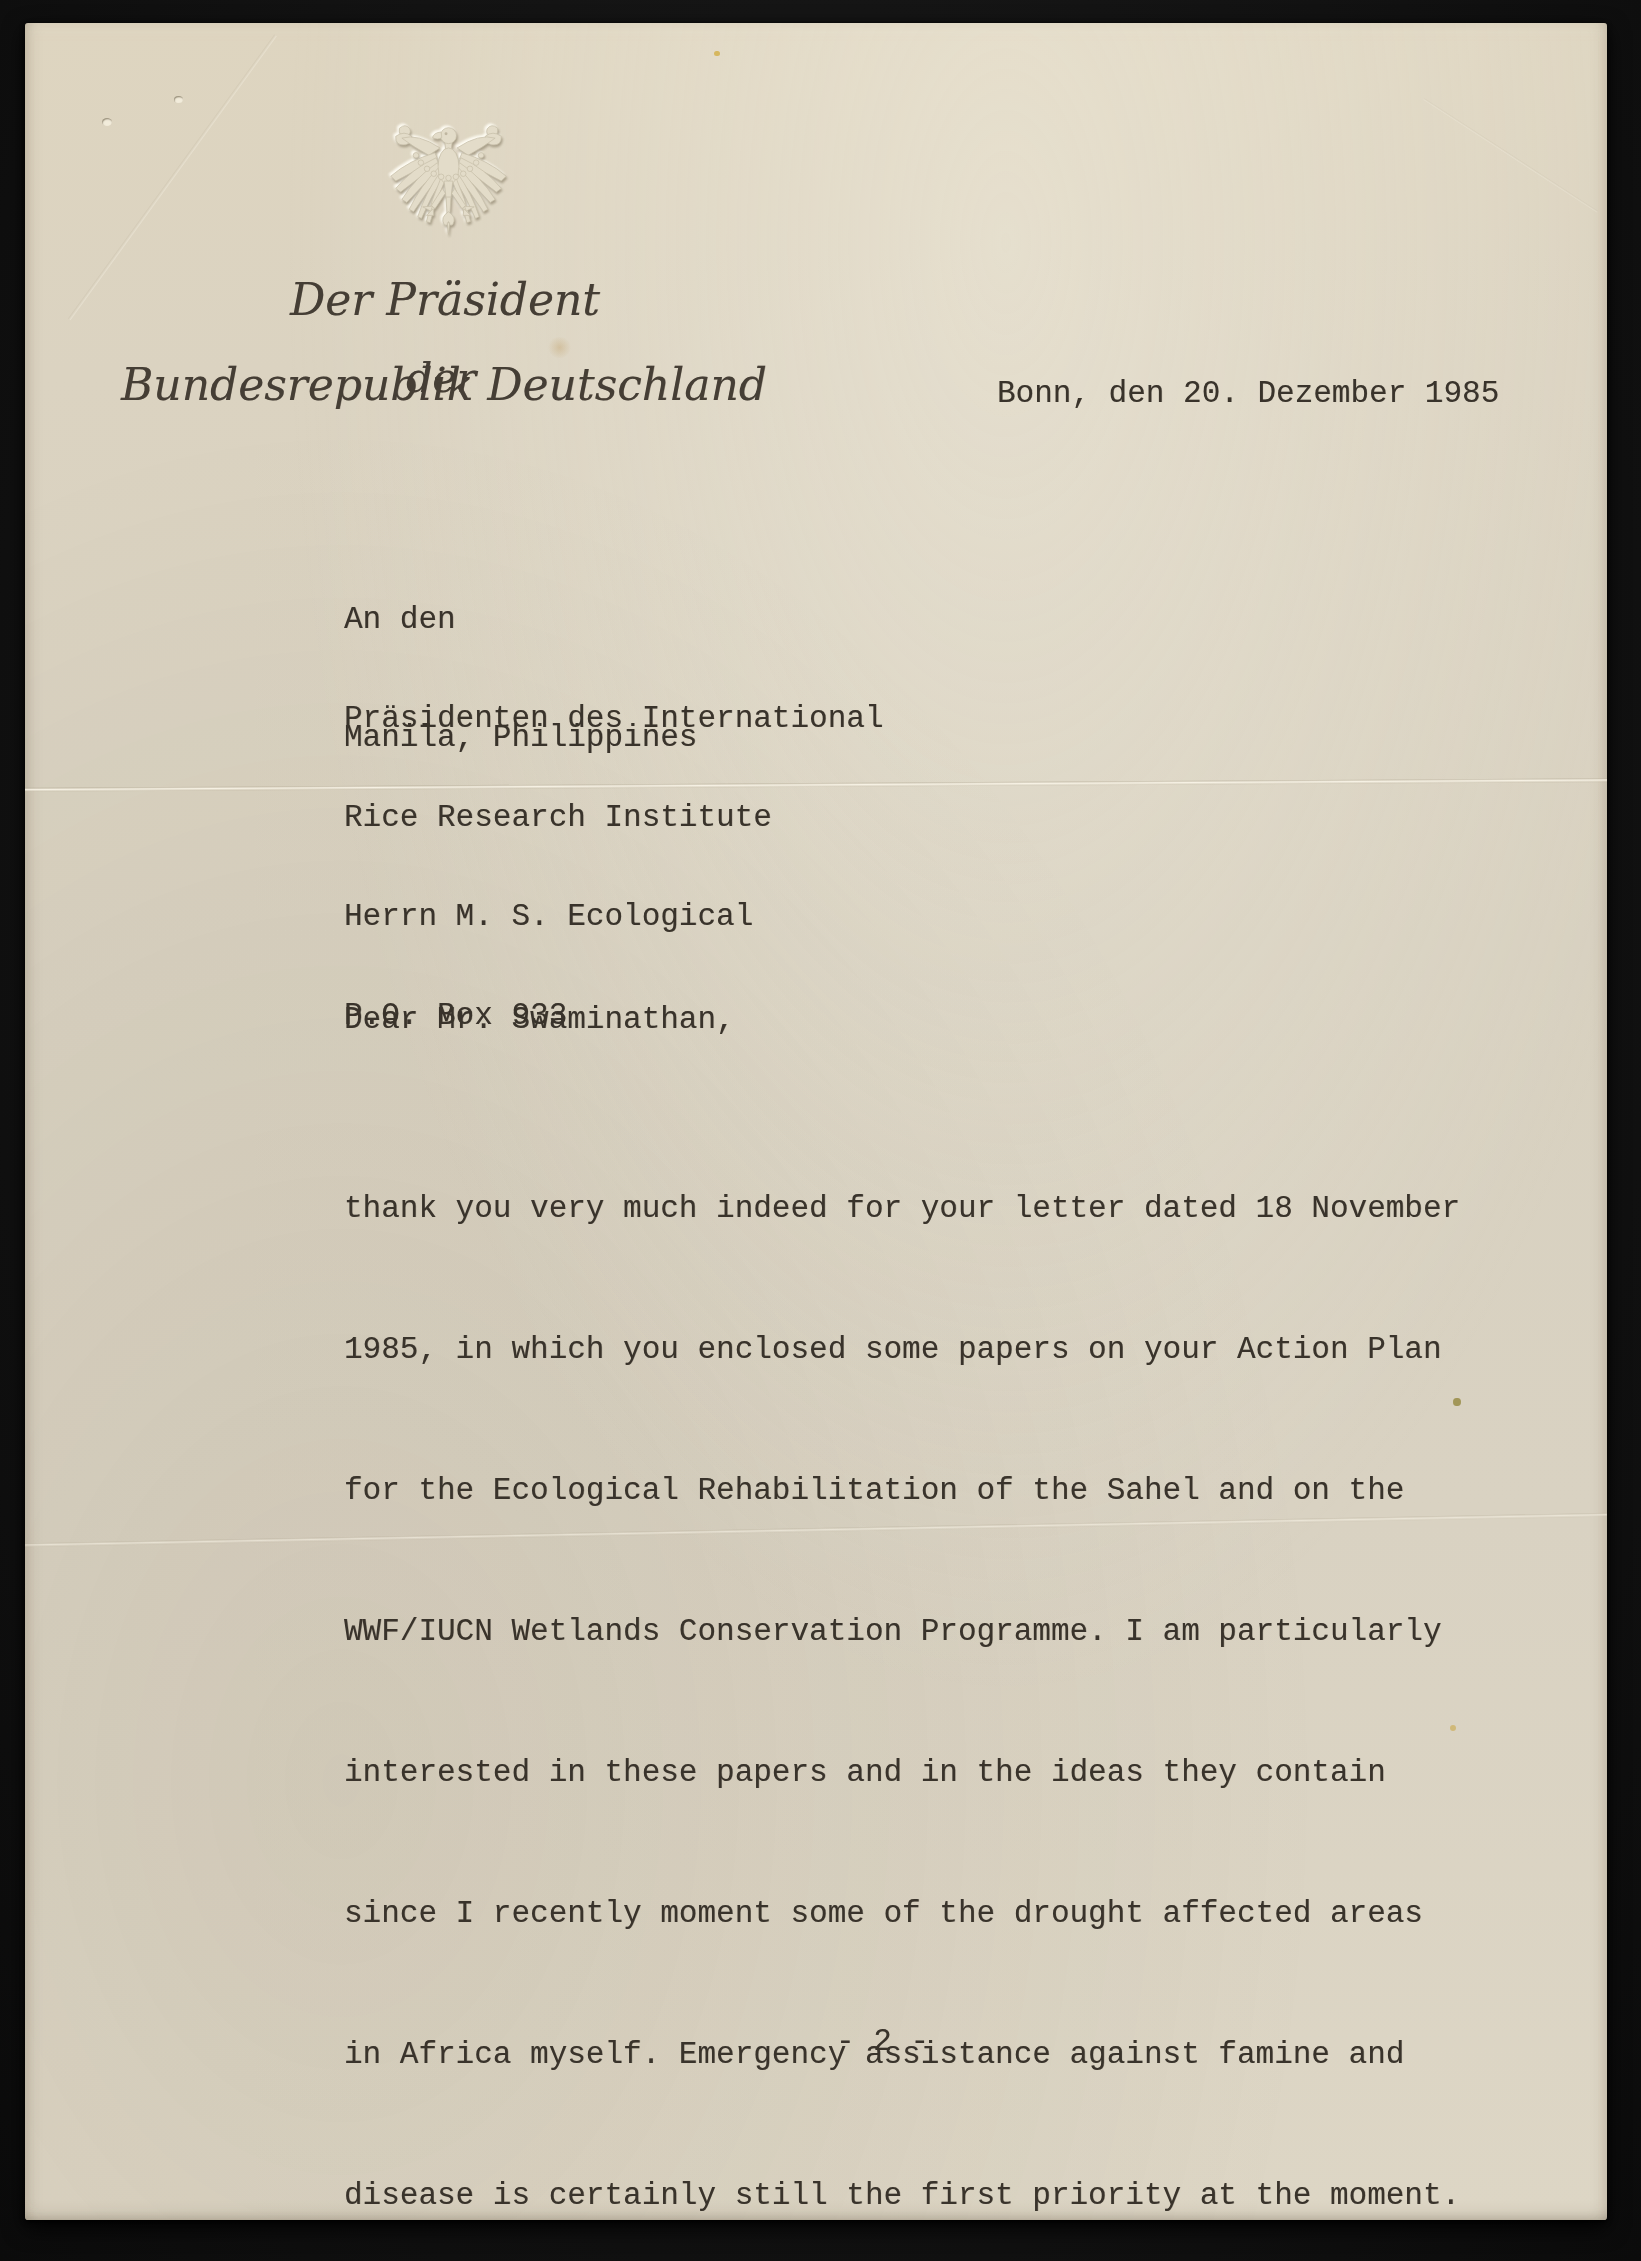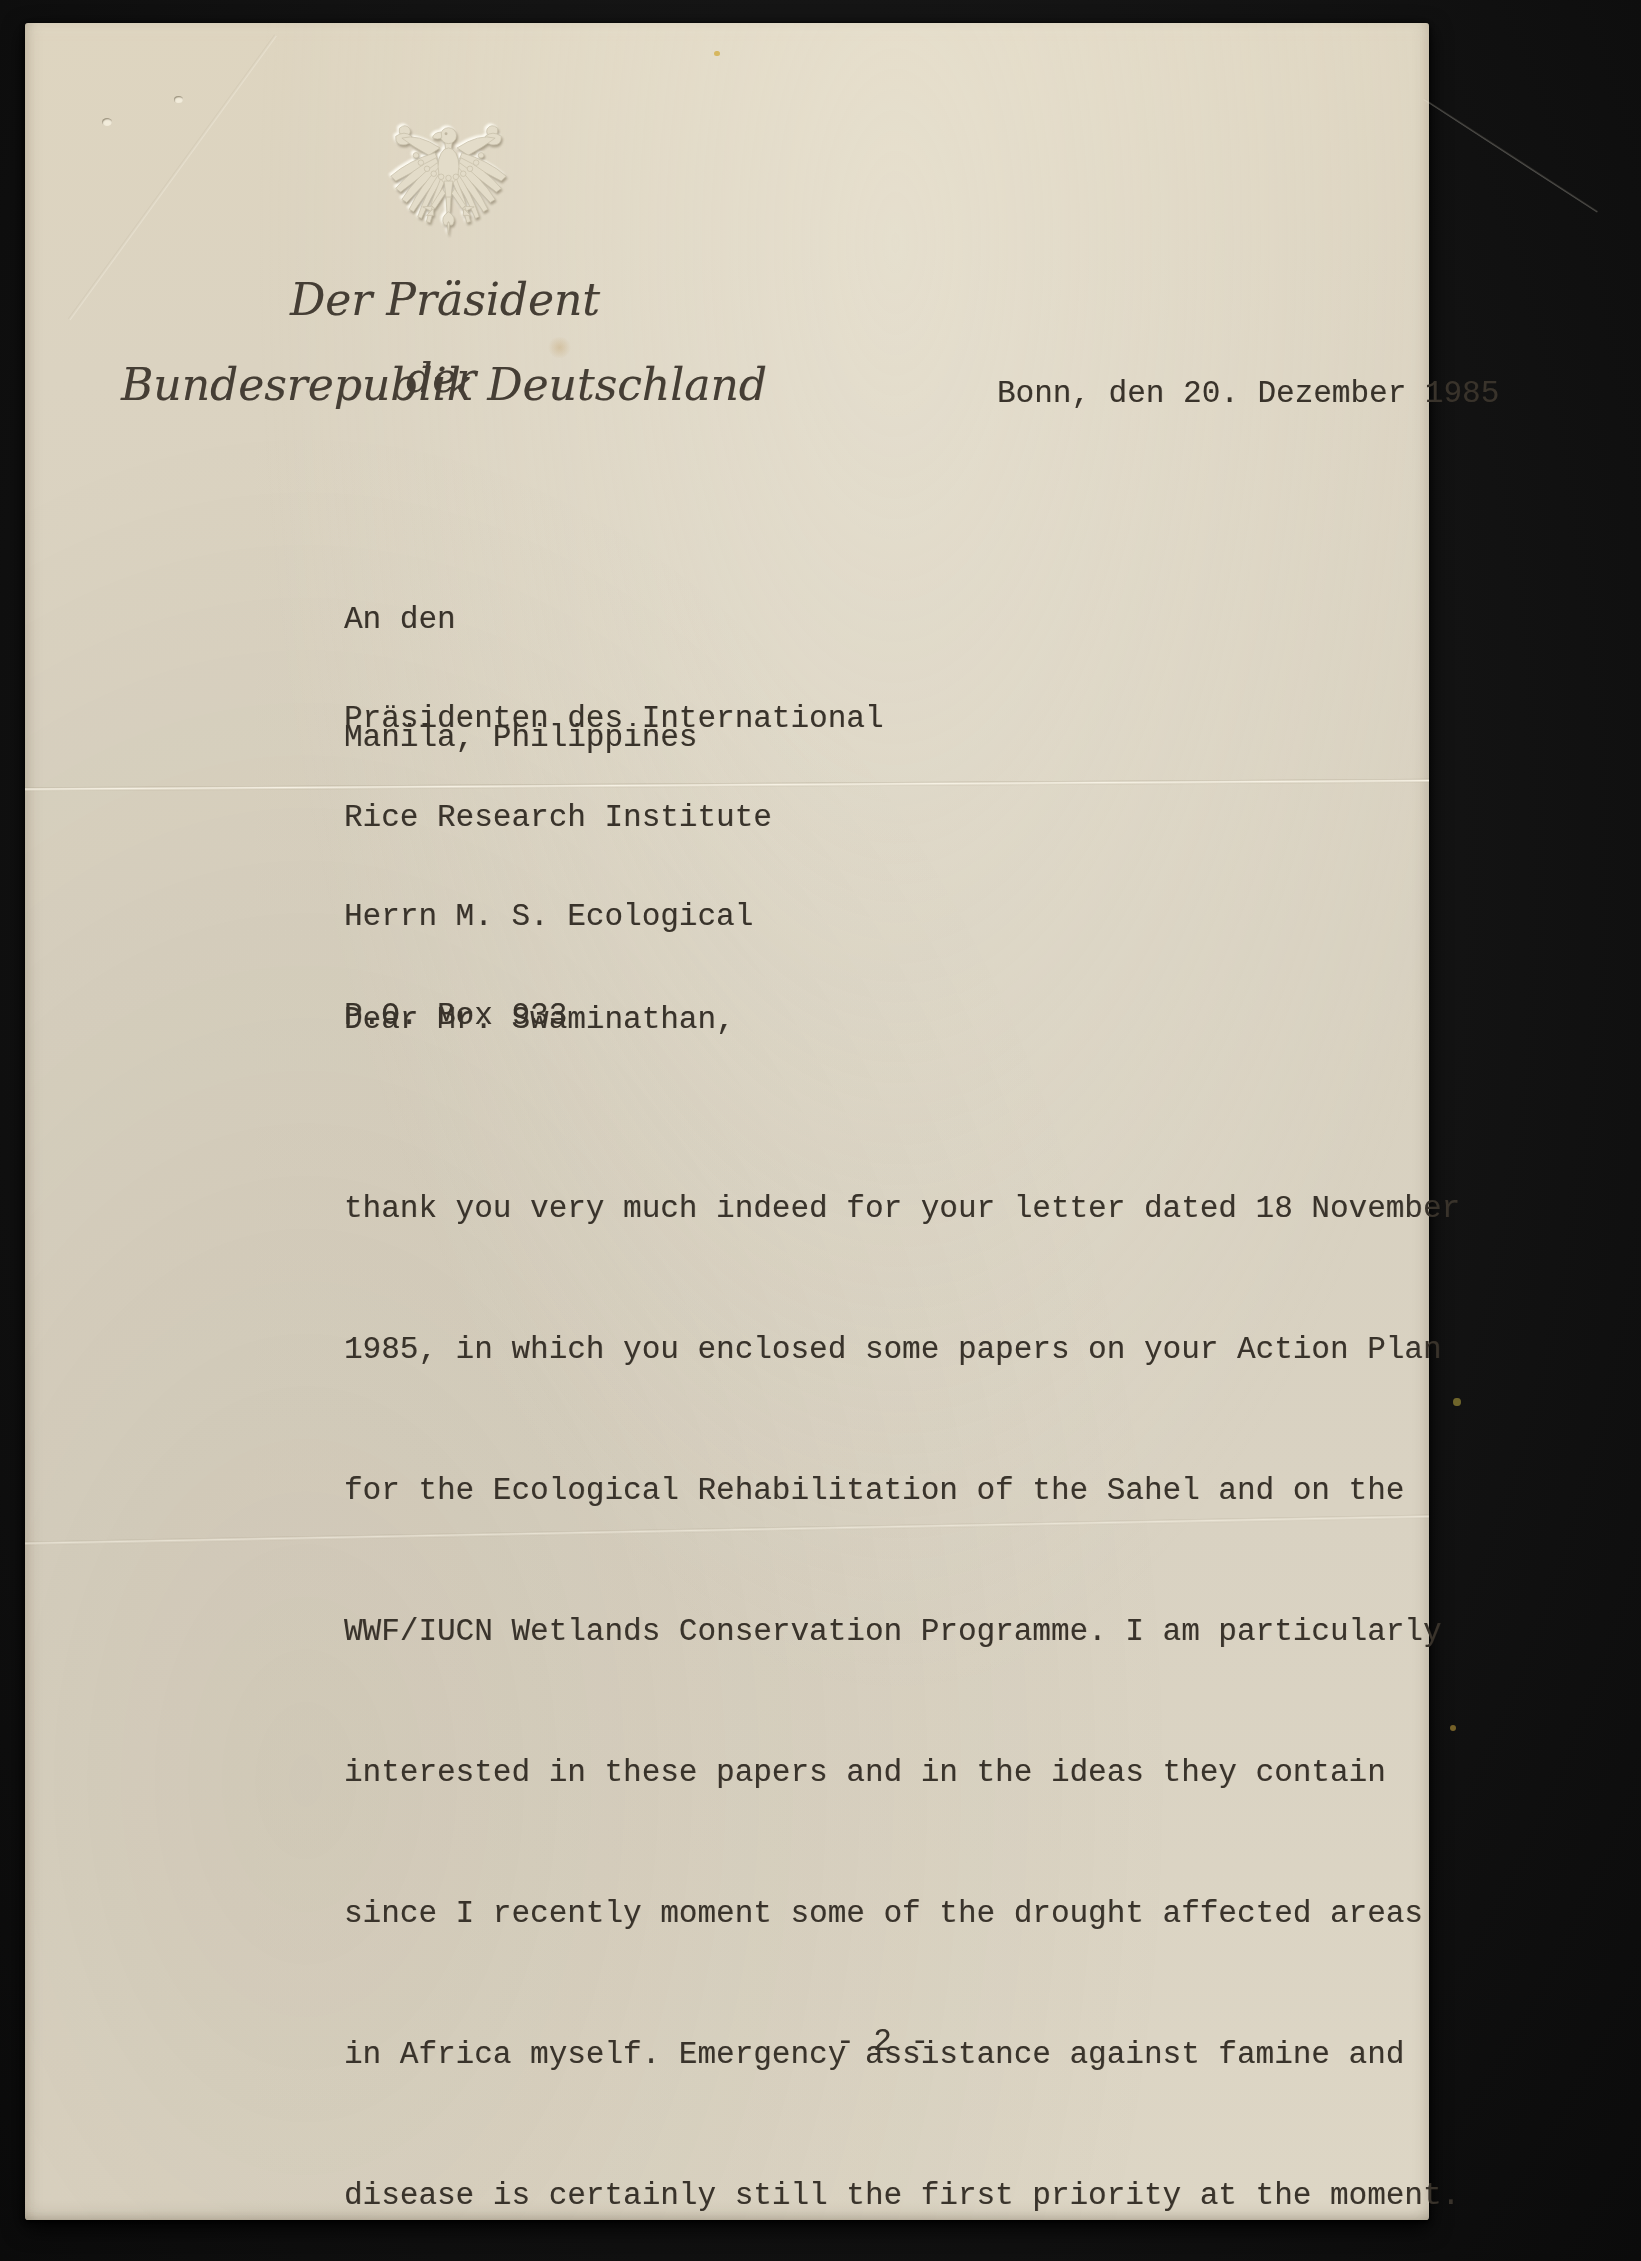--- a/index.html
+++ b/index.html
@@ -4,21 +4,21 @@
 <style>
   html,body{margin:0;padding:0;}
   body{
     width:1642px;height:2261px;
     background:radial-gradient(ellipse at 50% 38%, #1c1c1c 0%, #131313 55%, #0b0b0b 100%);
     font-family:"Liberation Mono", monospace;
     overflow:hidden;position:relative;
   }
   .scene{position:absolute;inset:0;}
   .paper{
-    position:absolute;left:25px;top:22.6px;width:1404px;height:2197px;
+    position:absolute;left:25px;top:22.6px;width:1582px;height:2197px;
     background:linear-gradient(180deg,#ded5c0 0%,#dbd3c1 16%,#d8d1c0 42%,#d9d2c2 68%,#ddd6c5 100%);
     border-radius:3.1px;
     box-shadow:0 7.5px 21.3px rgba(0,0,0,.85), 0 1.9px 5px rgba(0,0,0,.9),
       inset 8.8px 0 19px -12.5px rgba(60,50,30,.35),
       inset -8.8px 0 19px -12.5px rgba(60,50,30,.28),
       inset 0 -10px 21.3px -15px rgba(60,45,25,.45),
       inset 0 8.8px 19px -14px rgba(255,252,240,.5);
   }
   .paper::before{
     content:"";position:absolute;inset:0;border-radius:3.1px;pointer-events:none;

